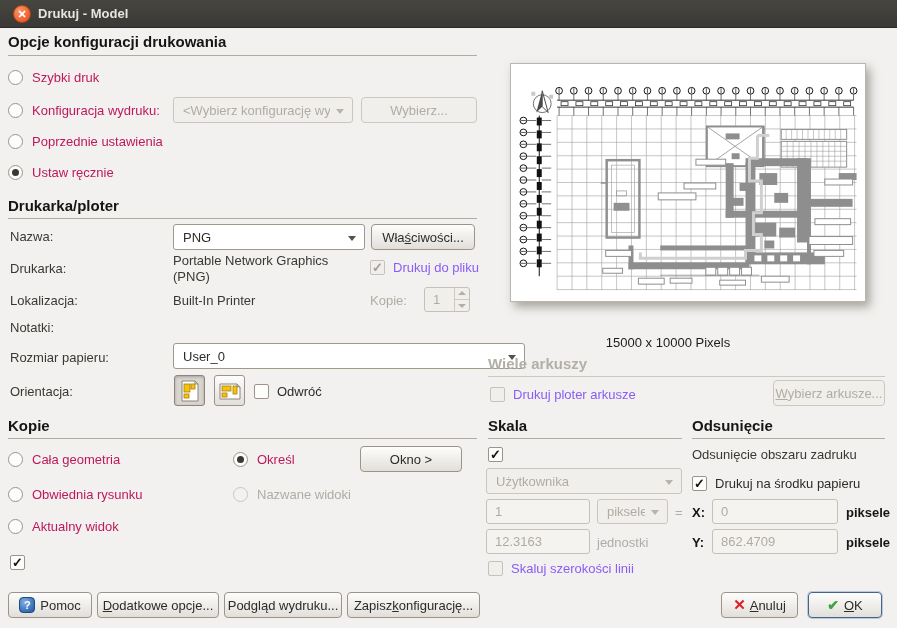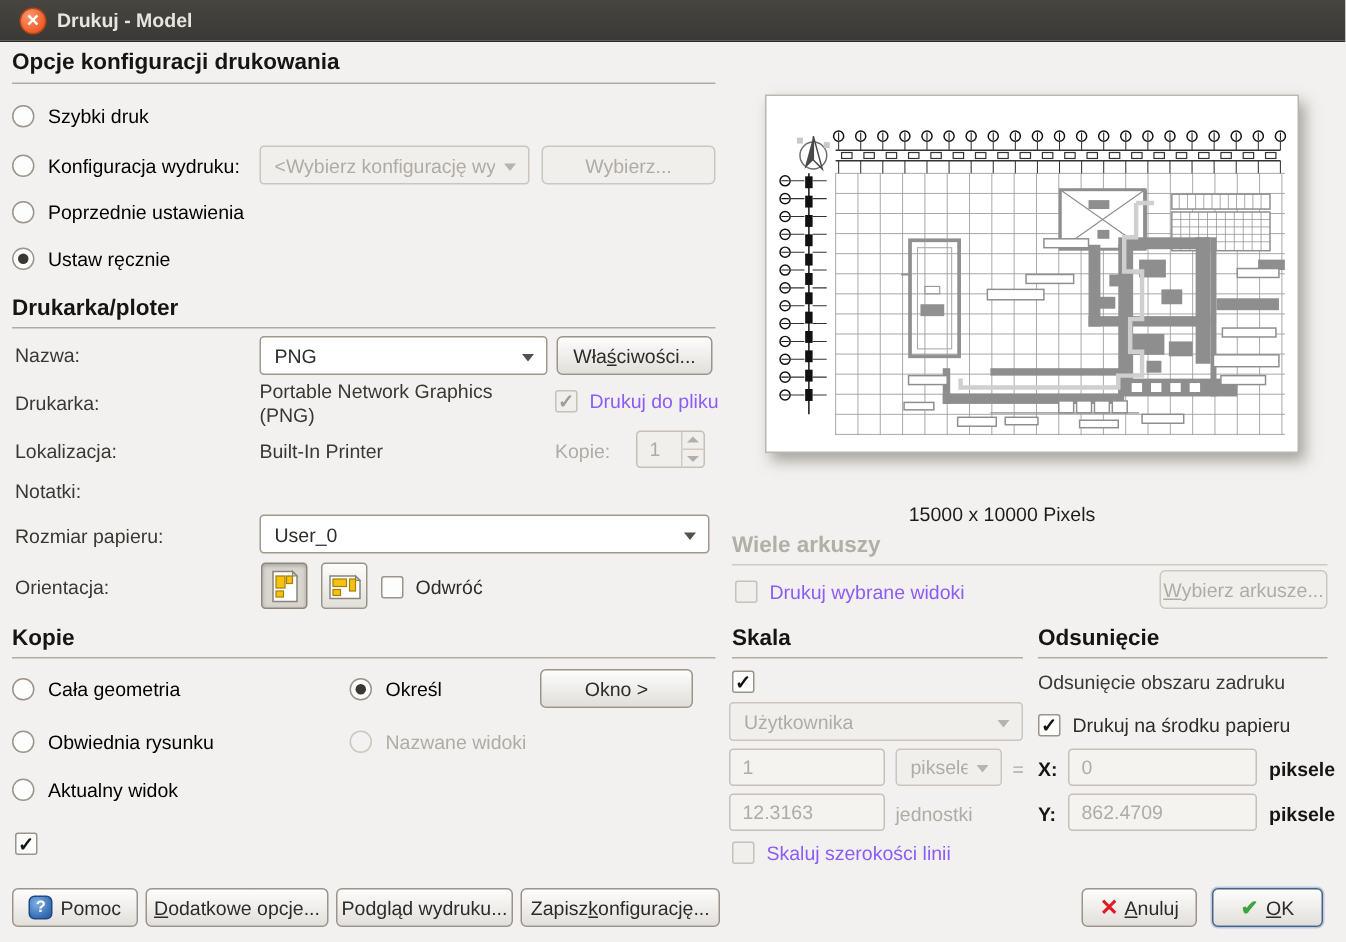--- a/index.html
+++ b/index.html
@@ -40,21 +40,21 @@
   .radio {
     width:15px; height:15px; border-radius:50%;
     border:1px solid #9c948a; background:#fdfdfc; margin-right:9px;
     position:relative; flex:0 0 15px;
   }
   .radio.sel::after {
     content:""; position:absolute; left:3px; top:3px; width:7px; height:7px;
     border-radius:50%; background:#3a3833;
   }
   .radio.dis { border-color:#cbc6bf; background:#f4f2f0; }
-  .radio-row .txt { color:#000000; }
+  .radio-row .txt { color:#be185d; }
   .radio-row.dis .txt { color:#b0aca5; }
 
   
   .check-row { position:absolute; display:flex; align-items:center; height:17px; }
   .check {
     width:15px; height:15px; border:1px solid #9c948a; border-radius:2px;
     background:#fdfdfc; margin-right:8px; position:relative; flex:0 0 15px;
     font-size:13px; line-height:13px; text-align:center; color:#141414; font-weight:bold;
   }
   .check.on::after { content:"✓"; position:absolute; left:1px; top:0; }
@@ -211,21 +211,21 @@
       </div>
     <div>
         <span class="arr-dn"></span>
       </div>
   </span>
 </div>
 
 <div class="lbl" style="left:10px;top:320px">Notatki:</div>
 
 <div class="lbl" style="left:10px;top:350px">Rozmiar papieru:</div>
-<div class="dd" style="left:173px;top:343px;width:300px">
+<div class="dd" style="left:173px;top:343px;width:352px">
   <span class="val">User_0</span>
   <span class="arrow"></span>
 </div>
 
 <div class="lbl" style="left:10px;top:384px">Orientacja:</div>
 <div class="orient-btn sel" style="left:174px;top:375px">
   <svg width="20" height="22" viewBox="0 0 20 22">
     <path d="M2 1 H15 L18 4 V21 H2 Z" fill="#fff" stroke="#8a8478" stroke-width="1"></path>
     <path d="M15 1 L18 4 H15 Z" fill="#d8d4cc" stroke="#8a8478" stroke-width="0.8"></path>
     <rect x="4" y="4" width="6" height="8" fill="#f5c211" stroke="#a87e09" stroke-width="0.8"></rect>
@@ -597,21 +597,21 @@
     </g>
     <line x1="150" y1="213" x2="250" y2="213" stroke="#8e8e8e" stroke-width="0.8"></line>
   </svg>
 </div>
 <div class="size-text">15000 x 10000 Pixels</div>
 
 <div class="sec-h dis abs" style="left:488px;top:355px">Wiele arkuszy</div>
 <div class="hr dis" style="left:488px;top:376px;width:397px"></div>
 <div class="check-row dis" style="left:490px;top:386px">
   <span class="check dis"></span>
-  <span class="txt">Drukuj wybrane widoki</span>
+  <span class="txt">Drukuj ploter arkusze</span>
 </div>
 <div class="btn dis" style="left:773px;top:380px;width:112px"><u>W</u>ybierz arkusze...</div>
 
 <div class="sec-h abs" style="left:488px;top:417px">Skala</div>
 <div class="hr" style="left:488px;top:438px;width:194px"></div>
 
 <div class="check-row" style="left:488px;top:446px">
   <span class="check on"></span>
 </div>
 <div class="dd dis" style="left:486px;top:468px;width:196px">

